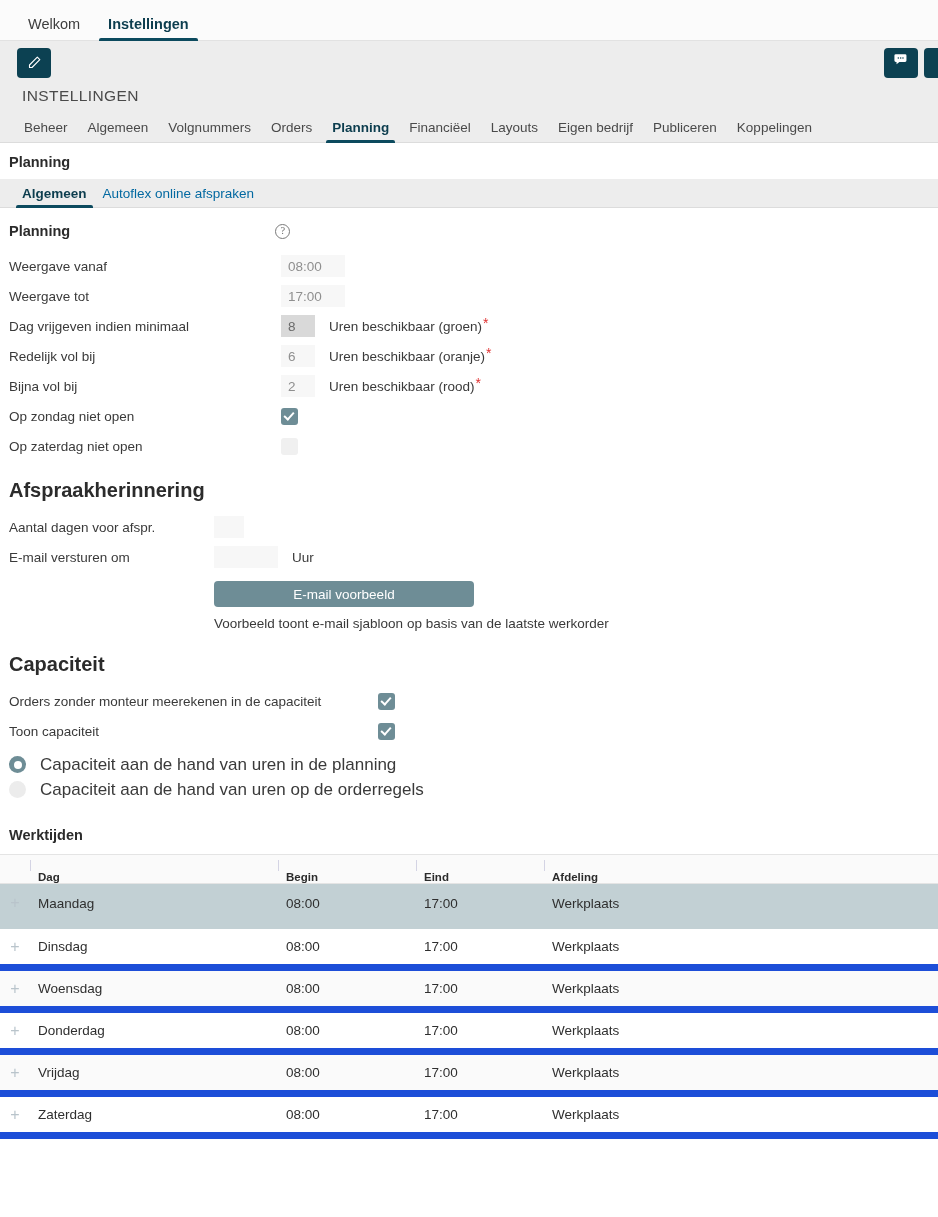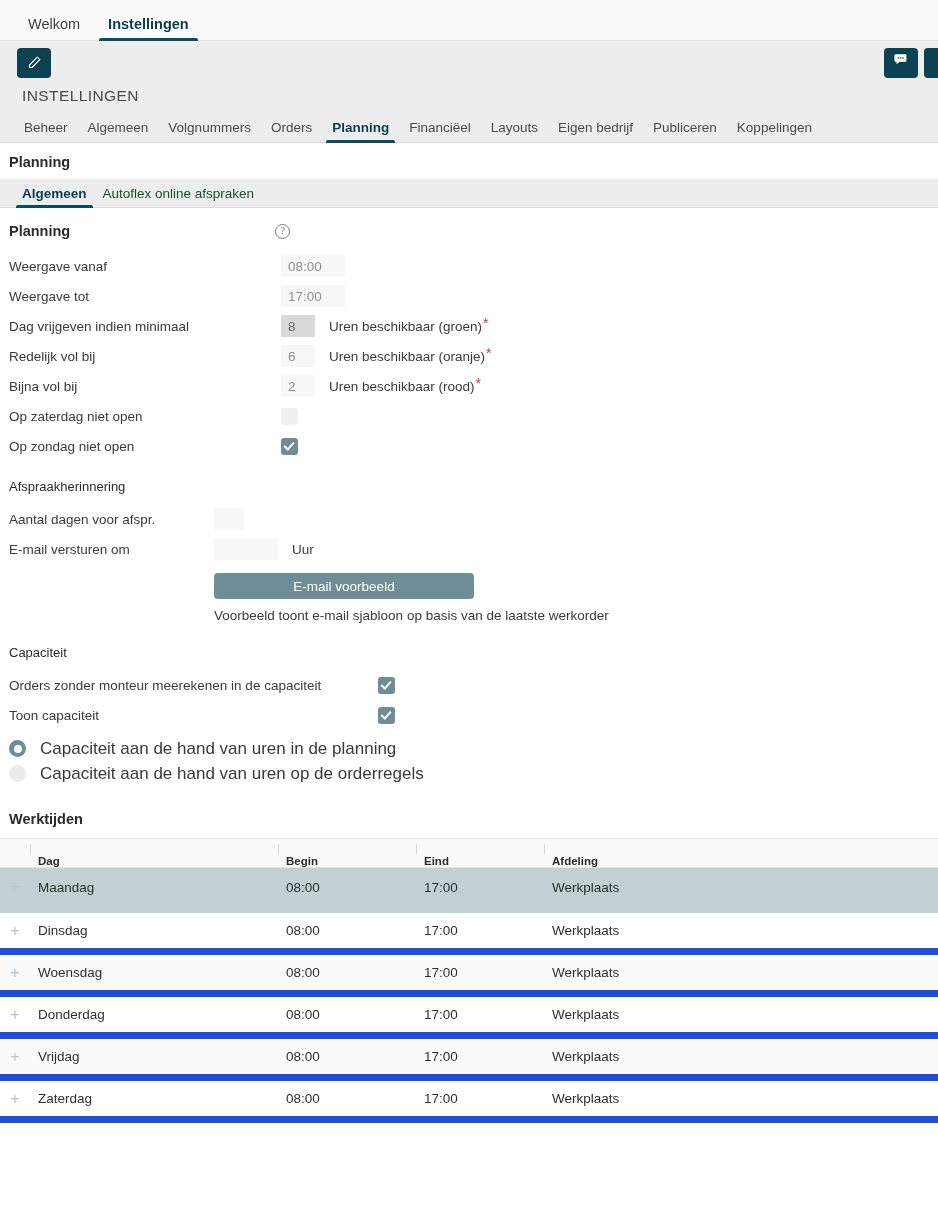--- a/index.html
+++ b/index.html
@@ -135,21 +135,21 @@
   .sub-tabs {
     background: #ededed;
     display: flex;
     align-items: flex-end;
     padding-left: 14px;
     height: 29px;
     border-bottom: 1px solid #dcdcdc;
   }
   .sub-tab {
     font-size: 13.5px;
-    color: #14532d;
+    color: #0369a1;
     padding: 0 8px 7px 8px;
     line-height: 1;
     cursor: pointer;
     position: relative;
     white-space: nowrap;
   }
   .sub-tab.active { color: #0c3d4e; font-weight: bold; }
   .sub-tab.active::after {
     content: "";
     position: absolute;
@@ -234,22 +234,22 @@
     position: absolute;
     left: 5px; top: 2px;
     width: 4px; height: 8px;
     border: solid #ffffff;
     border-width: 0 2px 2px 0;
     transform: rotate(42deg);
   }
 
   
   .sub-head {
-    font-size: 13px;
-    font-weight: normal;
+    font-size: 20px;
+    font-weight: bold;
     color: #2b2b2b;
     padding: 18px 0 10px 9px;
   }
   .frow.ind .flabel { width: 205px; flex: 0 0 205px; }
 
   .ebtn {
     margin-left: 214px;
     width: 260px;
     height: 26px;
     background: #6e8d96;
@@ -440,26 +440,26 @@
         <span class="funit">Uren beschikbaar (oranje)<span class="req">*</span></span>
       </div>
       <div class="frow">
         <div class="flabel">Bijna vol bij</div>
         <input class="finput num" value="2" style="">
         <span class="funit">Uren beschikbaar (rood)<span class="req">*</span></span>
       </div>
     </div>
   <div id="planningChecks">
       <div class="frow">
+        <div class="flabel">Op zondag niet open</div>
+        <div class="cbox checked"></div>
+      </div>
+      <div class="frow">
         <div class="flabel">Op zaterdag niet open</div>
         <div class="cbox"></div>
-      </div>
-      <div class="frow">
-        <div class="flabel">Op zondag niet open</div>
-        <div class="cbox checked"></div>
       </div>
     </div>
 
   <div class="sub-head">Afspraakherinnering</div>
 
   <div class="frow ind">
     <div class="flabel">Aantal dagen voor afspr.</div>
     <input class="finput num" style="width: 30px;" value="">
   </div>
   <div class="frow ind">

